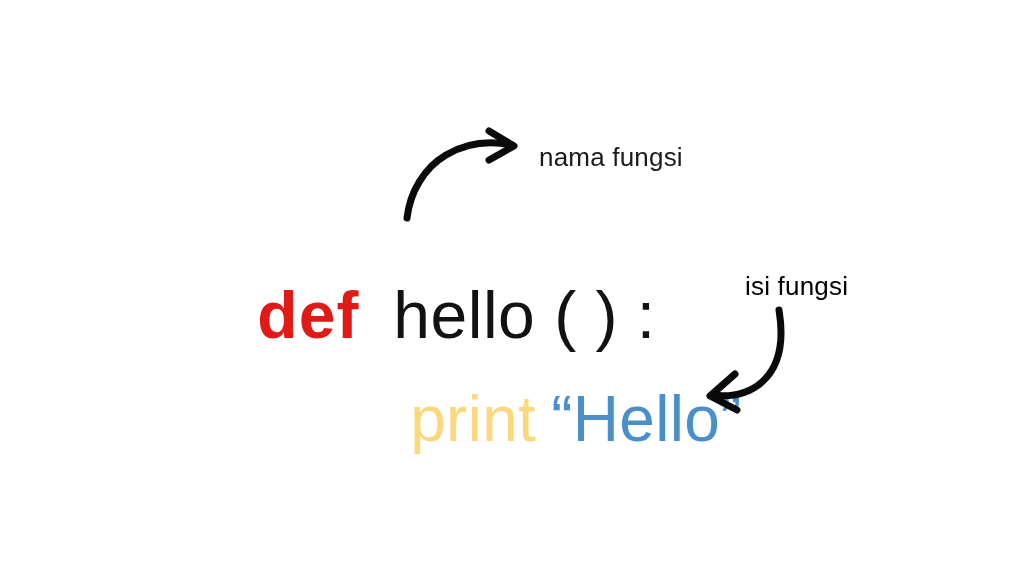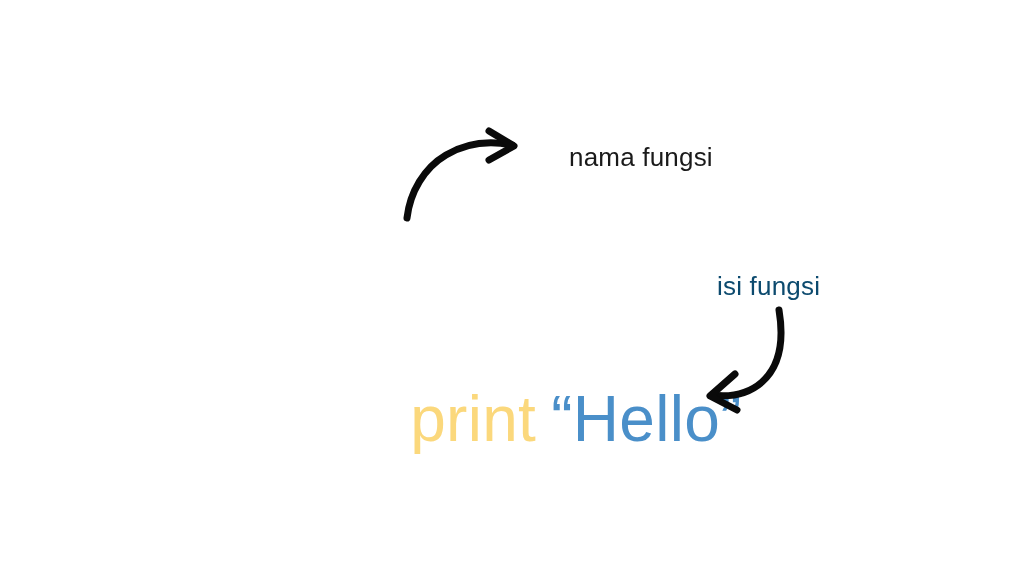--- a/index.html
+++ b/index.html
@@ -85,21 +85,20 @@
     white-space: pre;
     font-size: 26px;
     line-height: 1;
     font-weight: normal;
     letter-spacing: 0.2px;
   }
 
   #label-nama-fungsi {
     left: 539px;
     top: 144px;
-    margin-left: 30px;
   }
 
   #label-isi-fungsi {
     left: 717px;
     top: 273px;
   }
 
   
 
   #arrow-layer {
@@ -109,29 +108,32 @@
     width: 1024px;
     height: 576px;
     pointer-events: none;
   }
 </style>
 </head>
 <body>
 
 <div id="canvas" style="background: rgb(255, 255, 255); width: 1024px; height: 576px;">
 
+  <div class="code-line" id="line-def">
+    <span class="kw-def" style="color: rgb(224, 27, 23);">def</span><span class="spacer-wide"></span><span class="fn-rest" style="color: rgb(18, 18, 18);">hello ( ) :</span>
+  </div>
 
   <div class="code-line" id="line-print-1">
     <span class="kw-print" style="color: rgb(251, 216, 124);">print</span><span class="spacer-thin"></span><span class="str-lit" style="color: rgb(74, 143, 201);">“Hello”</span>
   </div>
 
 
   <div class="annotation" id="label-nama-fungsi" style="color: rgb(26, 26, 26);">nama fungsi</div>
 
-  <div class="annotation" id="label-isi-fungsi" style="color: #0c4a6e;">isi fungsi</div>
+  <div class="annotation" id="label-isi-fungsi" style="color: #000000; margin-left: 28px;">isi fungsi</div>
 
   <svg id="arrow-layer" viewBox="0 0 1024 576">
 
     <g>
       <path d="M 407 218
                C 410 192, 424 168, 446 155
                C 468 142, 492 141, 512 145" fill="none" stroke="#0A0A0A" stroke-width="7" stroke-linecap="round"></path>
       <path d="M 489 131 L 514 146 L 489 160" fill="none" stroke="#0A0A0A" stroke-width="7" stroke-linecap="round" stroke-linejoin="round"></path>
     </g>
 

